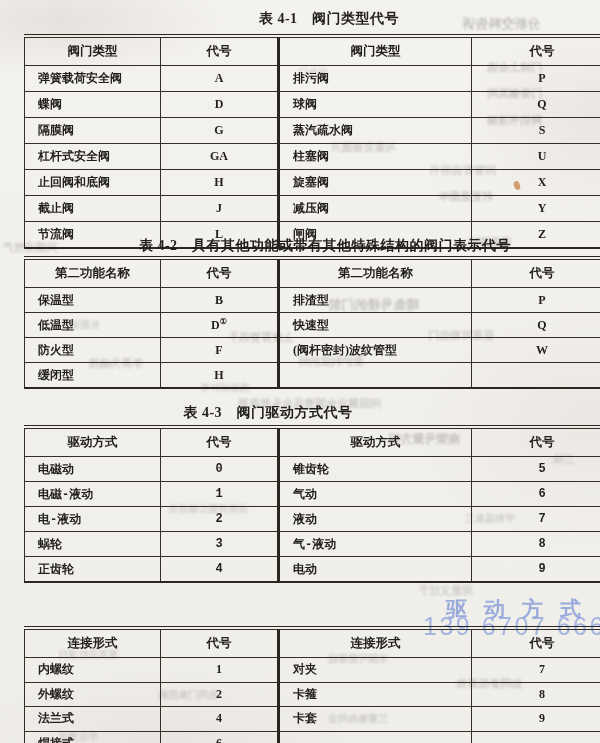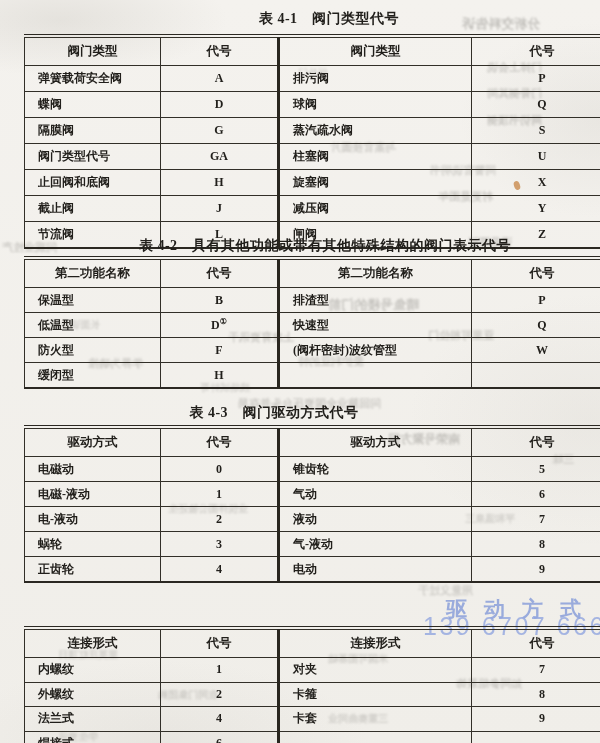--- a/index.html
+++ b/index.html
@@ -29,21 +29,21 @@
   .tbl th,.tbl td{
     border:1.2px solid #322f28;
     font-size:12px;overflow:hidden;white-space:nowrap;
   }
   .tbl th{font-size:12.5px;font-weight:bold;text-align:center;height:25px;}
   .tbl th:nth-child(3),.tbl td:nth-child(3){border-left:3px solid #29261f;}
   .tbl td.name{text-align:left;padding-left:13px;font-weight:600;}
   .tbl td.code{text-align:center;font-weight:600;}
   .t1 td{height:23px;}
   .t2 td{height:22px;}
-  .t3 td{height:22px;}
+  .t3 td{height:22px;font-family:Liberation Mono, monospace;}
   .t4 td{height:21.5px;}
   sup{font-size:8px;vertical-align:super;line-height:0;}
   .footnote,.note{
     position:absolute;font-size:11.5px;font-weight:bold;
     letter-spacing:.3px;white-space:nowrap;
   }
   .wm-name{
     position:absolute;left:446px;top:595px;white-space:nowrap;
     font-size:21px;font-weight:bold;letter-spacing:17px;opacity:.85;
     font-family:"Liberation Sans","DejaVu Sans",sans-serif;
@@ -129,21 +129,21 @@
             <td class="name">球阀</td>
             <td class="code">Q</td>
           </tr>
           <tr>
             <td class="name">隔膜阀</td>
             <td class="code">G</td>
             <td class="name">蒸汽疏水阀</td>
             <td class="code">S</td>
           </tr>
           <tr>
-            <td class="name">阀门类型代号</td>
+            <td class="name">杠杆式安全阀</td>
             <td class="code">GA</td>
             <td class="name">柱塞阀</td>
             <td class="code">U</td>
           </tr>
           <tr>
             <td class="name">止回阀和底阀</td>
             <td class="code">H</td>
             <td class="name">旋塞阀</td>
             <td class="code">X</td>
           </tr>
@@ -203,21 +203,21 @@
             <td class="name">缓闭型</td>
             <td class="code">H</td>
             <td class="name"></td>
             <td class="code"></td>
           </tr>
         </tbody>
     </table>
   </div>
 
 
-  <div class="sect-title" style="left:274px;top:404px">表 4-3　阀门驱动方式代号</div>
+  <div class="sect-title" style="left:268px;top:404px">表 4-3　阀门驱动方式代号</div>
   <div class="tbl-wrap" style="top:425px">
     <table class="tbl t3">
       <colgroup>
           <col style="width:136px">
           <col style="width:118px">
           <col style="width:193px">
           <col style="width:141px">
         </colgroup>
       <thead>
           <tr>

